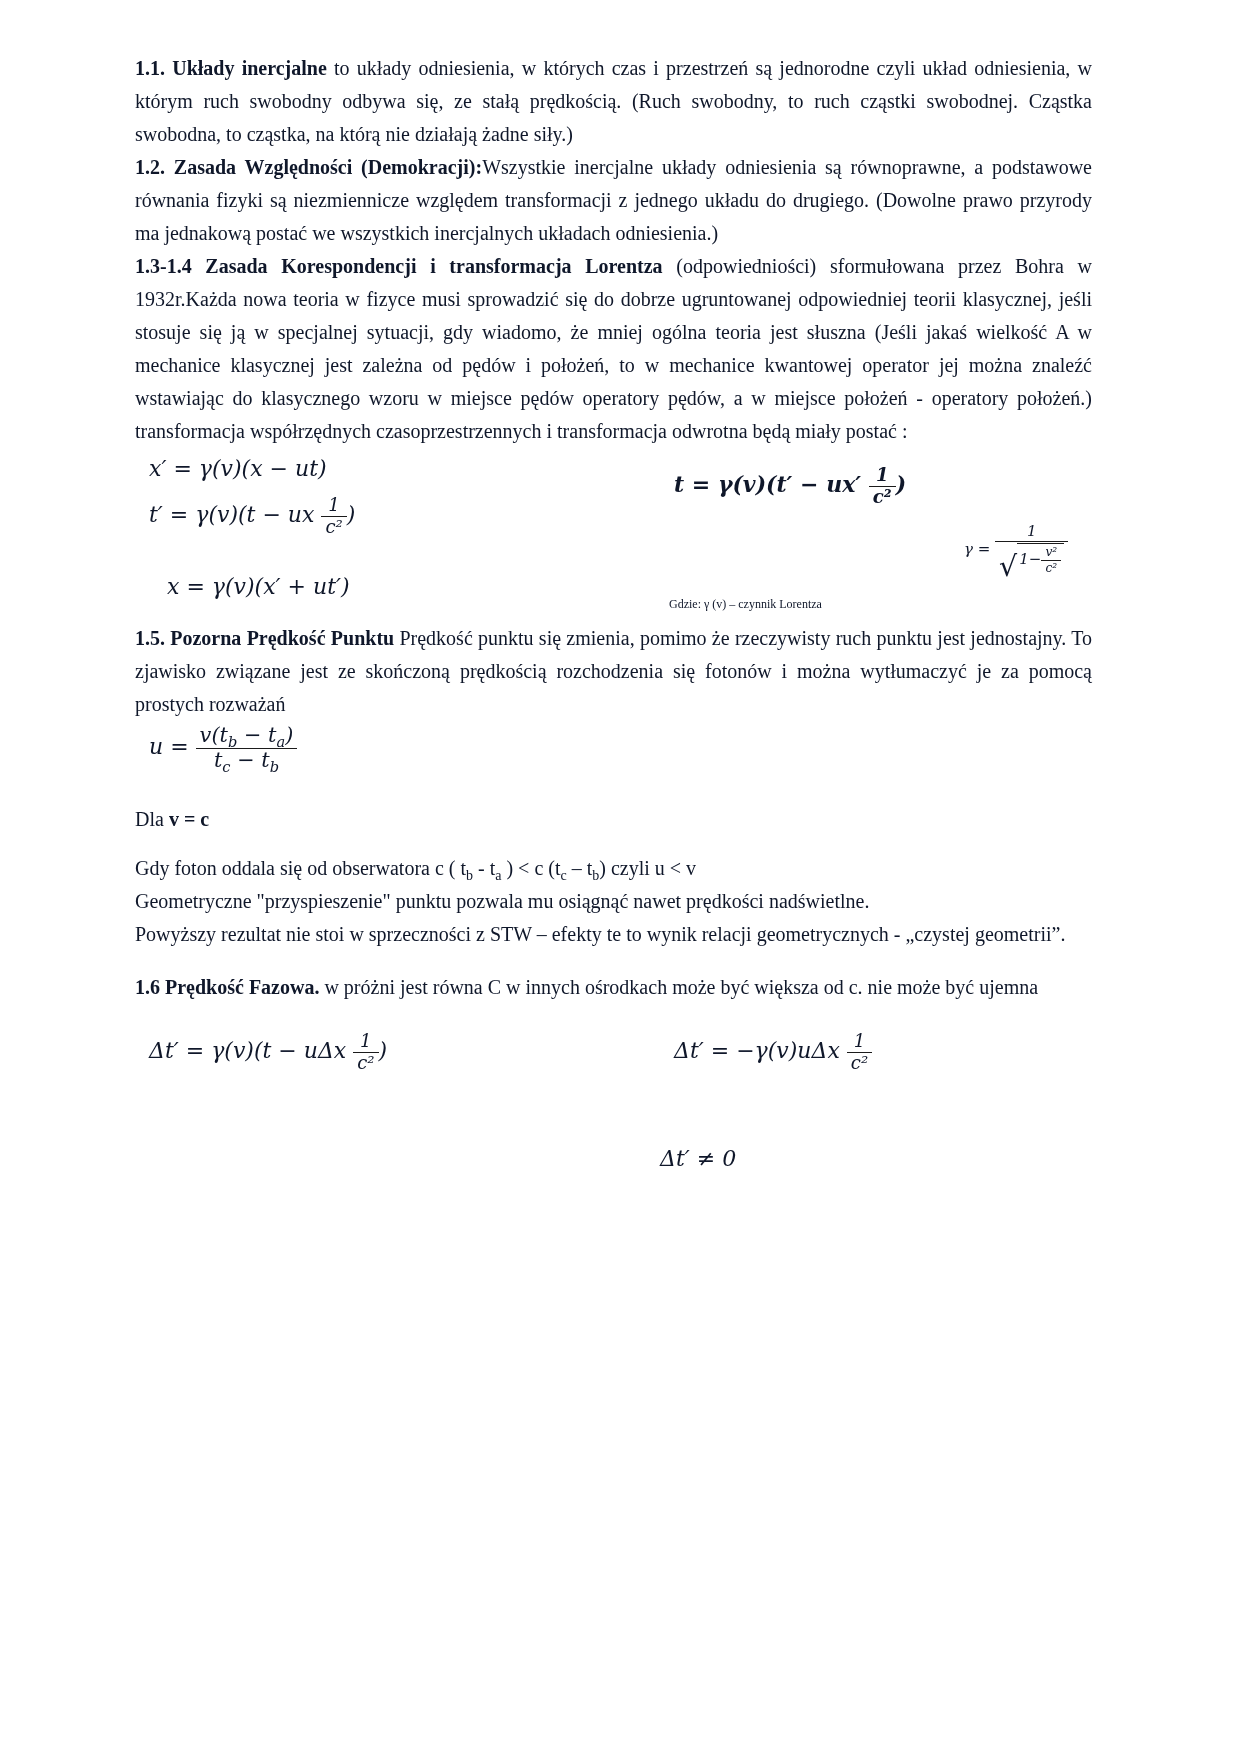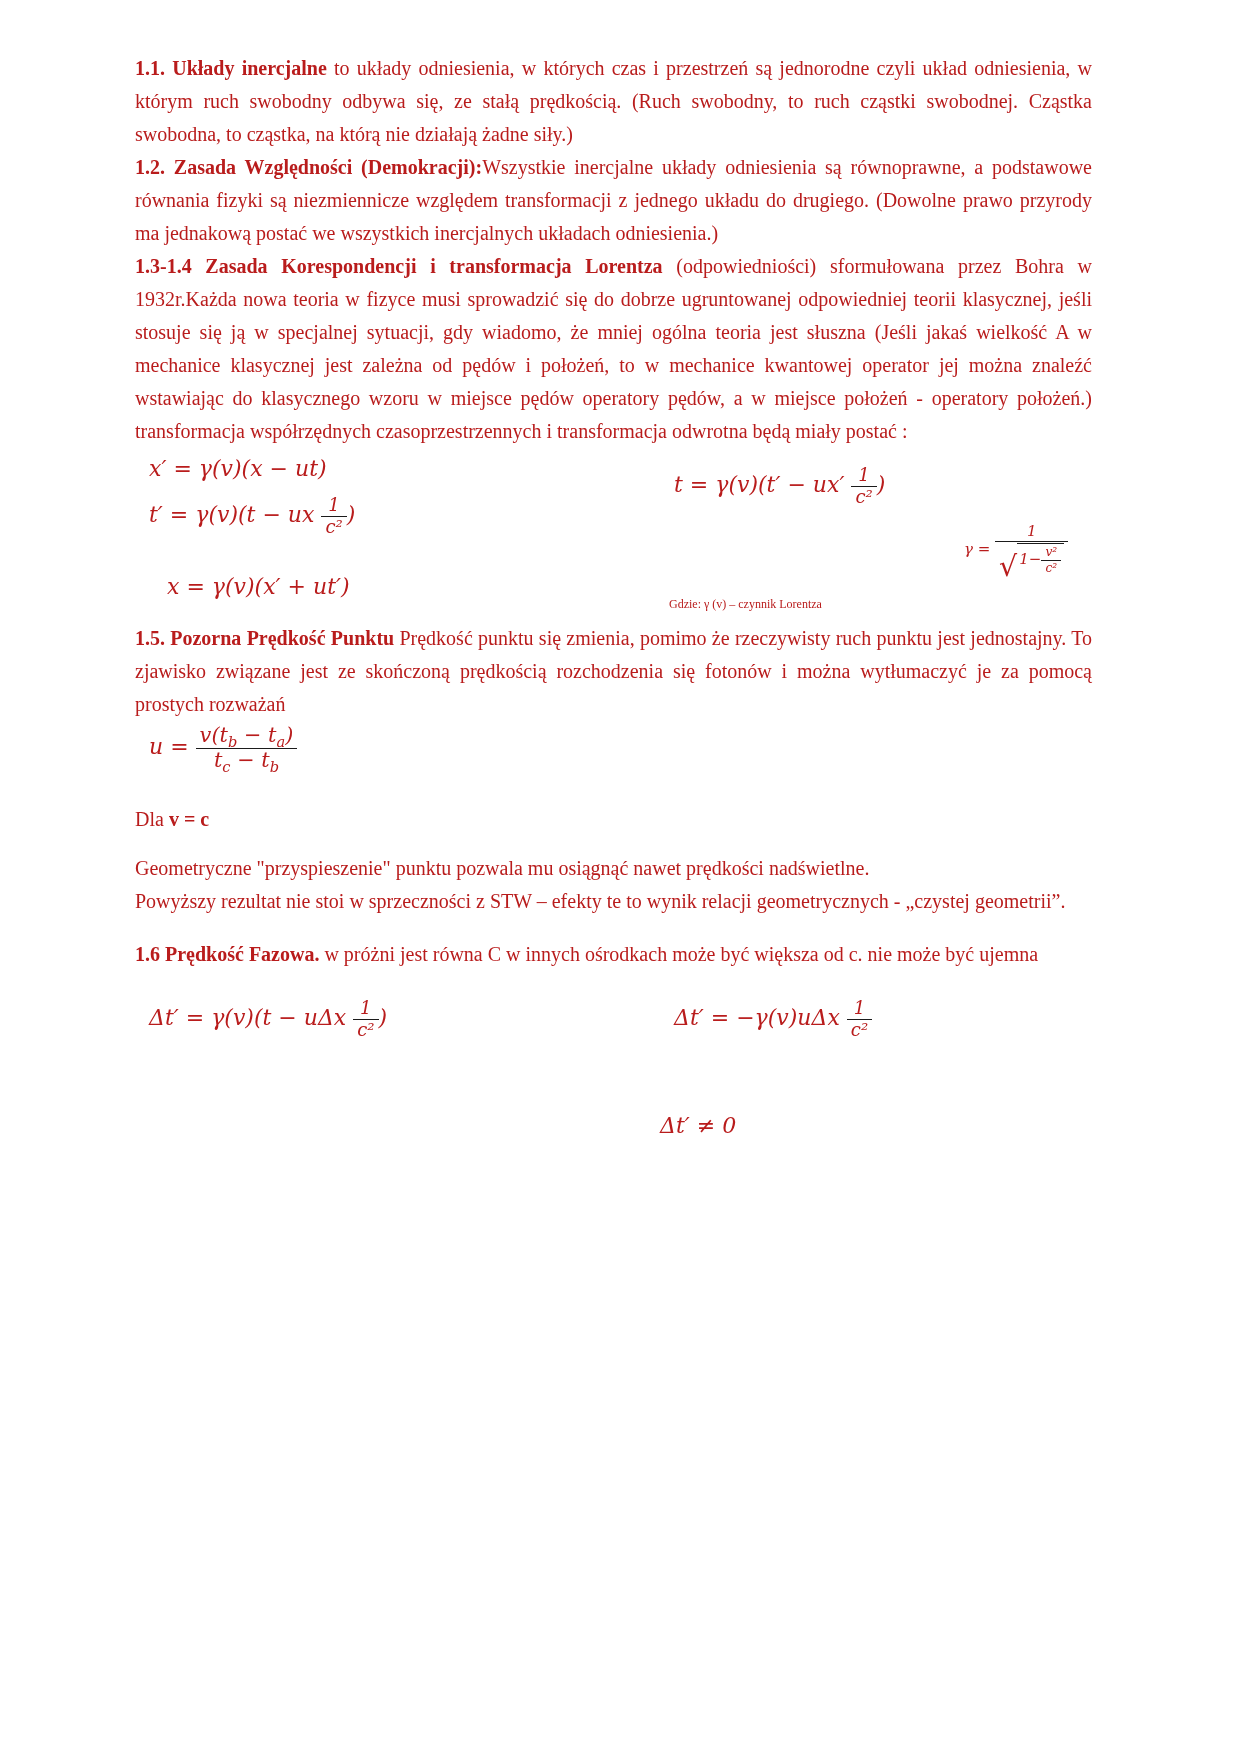--- a/index.html
+++ b/index.html
@@ -5,21 +5,21 @@
   html,body{margin:0;padding:0;background:#888;}
   .page{
     position:relative;
     width:1240px;height:1754px;
     margin:0 auto;
     background:#ffffff;
     box-sizing:border-box;
     padding:52px 148px 0 135px;
     font-family:"Liberation Serif","DejaVu Serif",serif;
     font-size:20px;line-height:33px;
-    color:#b91c1c;
+    color:#0f172a;
   }
   p.para{margin:0;text-align:justify;}
   p.line{margin:0;text-align:left;}
   b{font-weight:bold;}
   .mt30{margin-top:30px;}
   .mt20{margin-top:20px;}
   .mt22{margin-top:22px;}
   .mt16{margin-top:16px;}
   .math{font-family:"DejaVu Serif","Liberation Serif",serif;font-style:italic;}
   .formula-block{position:relative;}
@@ -55,21 +55,21 @@
 
   <div class="formula-block lorentz-block">
     <div class="f math abs" style="left:14px;top:2px;">x′ = γ(v)(x − ut)</div>
 
     <div class="f math abs" style="left:14px;top:44px;">
       <span>t′ = γ(v)(t − ux </span><span class="frac small"><span class="num">1</span><span class="den">c²</span></span><span>)</span>
     </div>
 
     <div class="f math abs" style="left:14px;top:120px;margin-left:18px;">x = γ(v)(x′ + ut′)</div>
 
-    <div class="f math abs" style="left:539px;top:14px;">
+    <div class="f math abs" style="left:539px;top:14px;font-weight:bold;">
       <span>t = γ(v)(t′ − ux′ </span><span class="frac small"><span class="num">1</span><span class="den">c²</span></span><span>)</span>
     </div>
 
     <div class="f math gamma abs" style="left:829px;top:72px;">
       <span>γ =</span>
       <span class="frac"><span class="num">1</span><span class="den"><span class="sqrt">
               <span class="rad">√</span>
               <span class="inner"><span>1−</span><span class="frac small"><span class="num">v²</span><span class="den">c²</span></span></span>
             </span></span></span>
     </div>
@@ -79,20 +79,21 @@
 
   <p class="para mt30"><b>1.5. Pozorna Prędkość Punktu</b><span> Prędkość punktu się zmienia, pomimo że rzeczywisty ruch punktu jest jednostajny. To zjawisko związane jest ze skończoną prędkością rozchodzenia się fotonów i można wytłumaczyć je za pomocą prostych rozważań</span></p>
 
   <div class="ublock">
     <span class="f math"><span>u = </span><span class="frac ufrac"><span class="num"><span>v(t</span><sub>b</sub><span> − t</span><sub>a</sub><span>)</span></span><span class="den"><span>t</span><sub>c</sub><span> − t</span><sub>b</sub></span></span></span>
   </div>
 
   <p class="line mt22"><span>Dla </span><b>v = c</b></p>
 
   <div class="mt16">
+    <p class="line"><span>Gdy foton oddala się od obserwatora c ( t</span><sub>b</sub><span> - t</span><sub>a</sub><span> ) &lt; c (t</span><sub>c</sub><span> – t</span><sub>b</sub><span>) czyli u &lt; v</span></p>
     <p class="line">Geometryczne "przyspieszenie" punktu pozwala mu osiągnąć nawet prędkości nadświetlne.</p>
     <p class="para">Powyższy rezultat nie stoi w sprzeczności z STW – efekty te to wynik relacji geometrycznych - „czystej geometrii”.</p>
   </div>
 
   <div class="mt20">
     <p class="para"><b>1.6 Prędkość Fazowa.</b><span> w próżni jest równa C w innych ośrodkach może być większa od c. nie może być ujemna</span></p>
   </div>
 
   <div class="mt20">
   </div>

